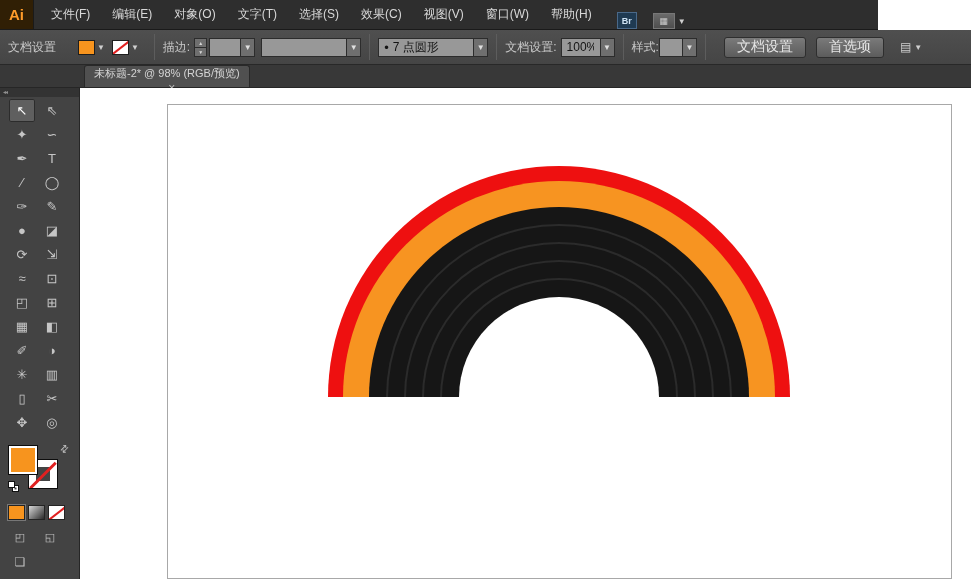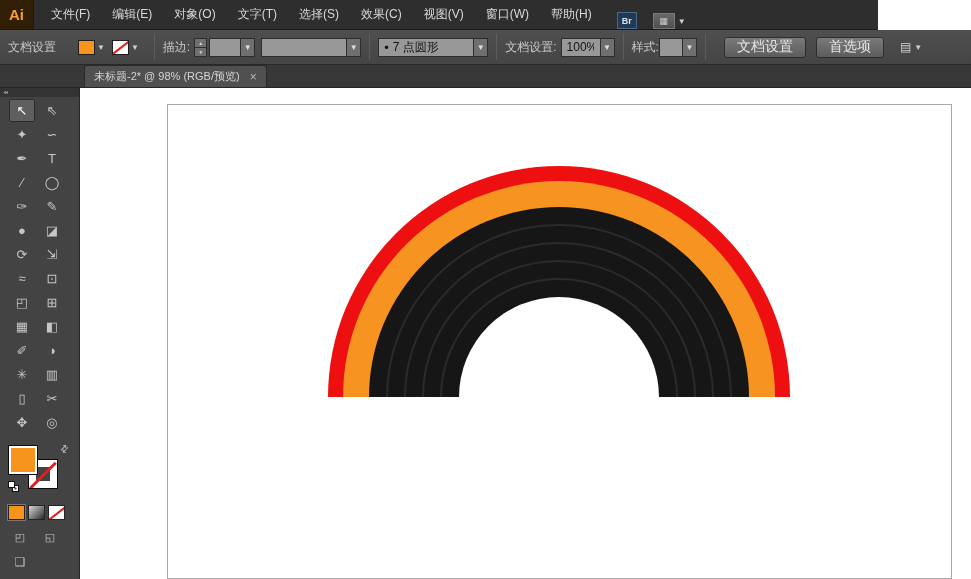--- a/index.html
+++ b/index.html
@@ -58,21 +58,21 @@
     align-items:center; white-space:nowrap; }
   .panel-menu { margin-left:16px; display:flex; align-items:center; color:#cfcfcf; }
   .panel-menu .pm-ic { font-size:12px; }
 
   
   .tab-bar { position:absolute; left:0; top:65px; width:971px; height:23px;
     background:#383838; border-bottom:1px solid #262626; display:flex;
     align-items:flex-end; padding-left:84px; }
   .doc-tab { height:22px; background:#505050; border:1px solid #292929;
     border-bottom:none; border-radius:3px 3px 0 0; color:#d4d4d4; font-size:11px;
-    display:flex; align-items:center; padding:0 9px; }
+    display:flex; align-items:center; padding:0 9px;flex-direction:column; }
   .doc-tab .close { margin-left:10px; color:#b8b8b8; font-size:12px; cursor:default; }
 
   
   .tool-panel { position:absolute; left:0; top:88px; width:80px; height:491px;
     background:#434343; border-right:1px solid #262626; }
   .tp-header { height:9px; background:#333333; color:#8f8f8f; font-size:6px;
     line-height:9px; padding-left:3px; letter-spacing:-1px; }
   .tool-grid { display:grid; grid-template-columns:26px 26px; column-gap:4px;
     row-gap:1px; padding:2px 0 0 9px; }
   .tool { width:26px; height:23px; display:flex; align-items:center;

